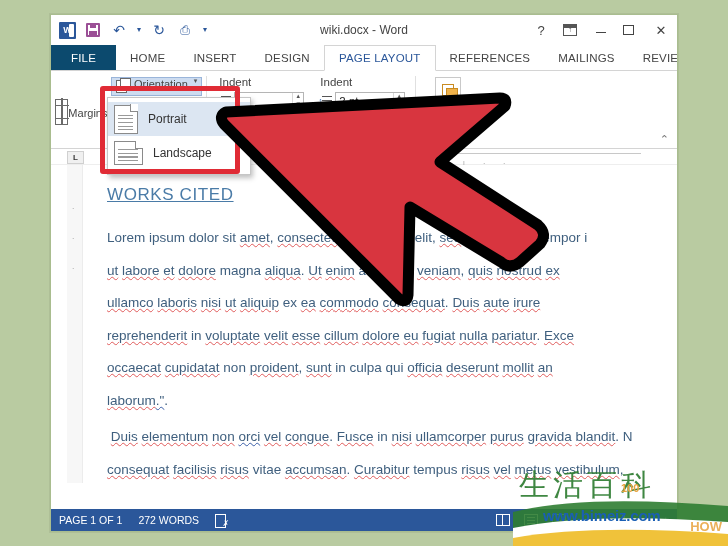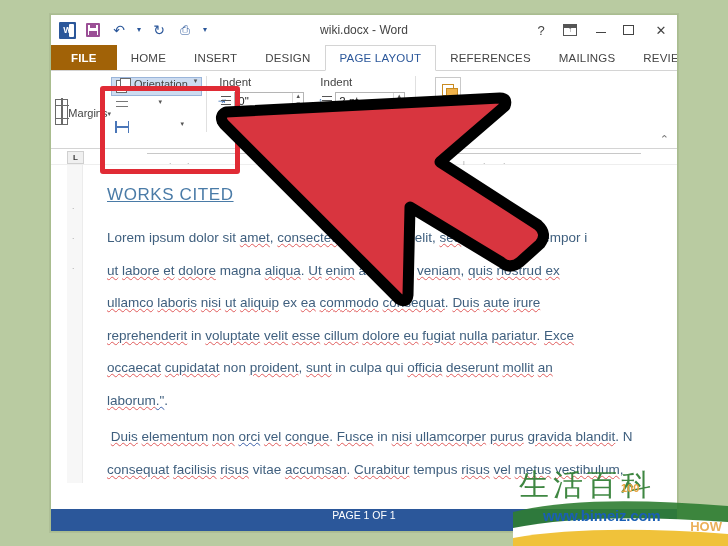--- a/index.html
+++ b/index.html
@@ -96,24 +96,24 @@
   }
   .tab {
     padding: 0 14px;
     display: flex; align-items: center;
     font-size: 11.5px;
     color: #444444;
     letter-spacing: 0.2px;
     white-space: nowrap;
   }
   .tab.file {
-    background: #a16207;
+    background: #0c4a6e;
     color: #ffffff;
     padding: 0 20px;
-    font-weight: bold;
+    font-weight: normal;
   }
   .tab.active {
     color: #2b579a;
     background: #ffffff;
     border: 1px solid #d4d4d4;
     border-bottom: 1px solid #ffffff;
     margin-bottom: -1px;
   }
 
   
@@ -323,21 +323,20 @@
   
   .statusbar {
     position: absolute; left: 0; right: 0; bottom: 0;
     height: 22px;
     background: #2b579a;
     color: #ffffff;
     display: flex; align-items: center;
     font-size: 10.5px;
     padding: 0 8px;
     gap: 16px;
-    flex-direction: column;
   }
   .sb-right { margin-left: auto; display:flex; align-items:center; gap: 14px; }
   .view-icon { width:14px; height:12px; border:1.3px solid #fff; position:relative; }
   .view-icon.read::before{content:"";position:absolute;left:5px;top:0;bottom:0;width:1.3px;background:#fff;}
   .view-icon.print::before{content:"";position:absolute;left:2px;right:2px;top:2px;height:1.2px;background:#fff;box-shadow:0 3px 0 #fff,0 6px 0 #fff;}
   .view-icon.web::after{content:"";position:absolute;right:-3px;bottom:-3px;width:7px;height:7px;border:1.3px solid #fff;border-radius:50%;background:#2b579a;}
   .zoom-slider { display:flex; align-items:center; gap:5px; }
   .zoom-track { width:66px; height:1.5px; background:#cdd9ec; position:relative; }
   .zoom-handle { position:absolute; left:30px; top:-4px; width:3px; height:10px; background:#ffffff; }
   .zm { font-size:11px; }
@@ -554,20 +553,45 @@
 
     <div class="rgroup">
       <div class="arrange-btn">
         <div class="arrange-icon"></div>
         <span>Arrange</span>
       </div>
     </div>
 
     <div class="collapse-ribbon">⌃</div>
 
+    <div id="orientation-dropdown">
+      <div class="dd-item selected">
+        <span class="dd-page">
+            <span class="dd-lines">
+              <i></i>
+              <i></i>
+              <i></i>
+              <i></i>
+              <i></i>
+            </span>
+          </span>
+        <span>Portrait</span>
+      </div>
+      <div class="dd-item">
+        <span class="dd-page land">
+            <span class="dd-lines" style="top:7px">
+              <i></i>
+              <i></i>
+              <i></i>
+              <i></i>
+            </span>
+          </span>
+        <span>Landscape</span>
+      </div>
+    </div>
   </div>
 
   <div class="ruler">
     <div class="corner-tab">L</div>
     <div class="ruler-track">
       <span class="ruler-tick" style="left:22px">·</span>
       <span class="ruler-tick" style="left:40px">·</span>
       <span class="ruler-num" style="left:112px">4</span>
       <span class="ruler-tick" style="left:140px">·</span>
       <span class="ruler-tick" style="left:160px">·</span>

